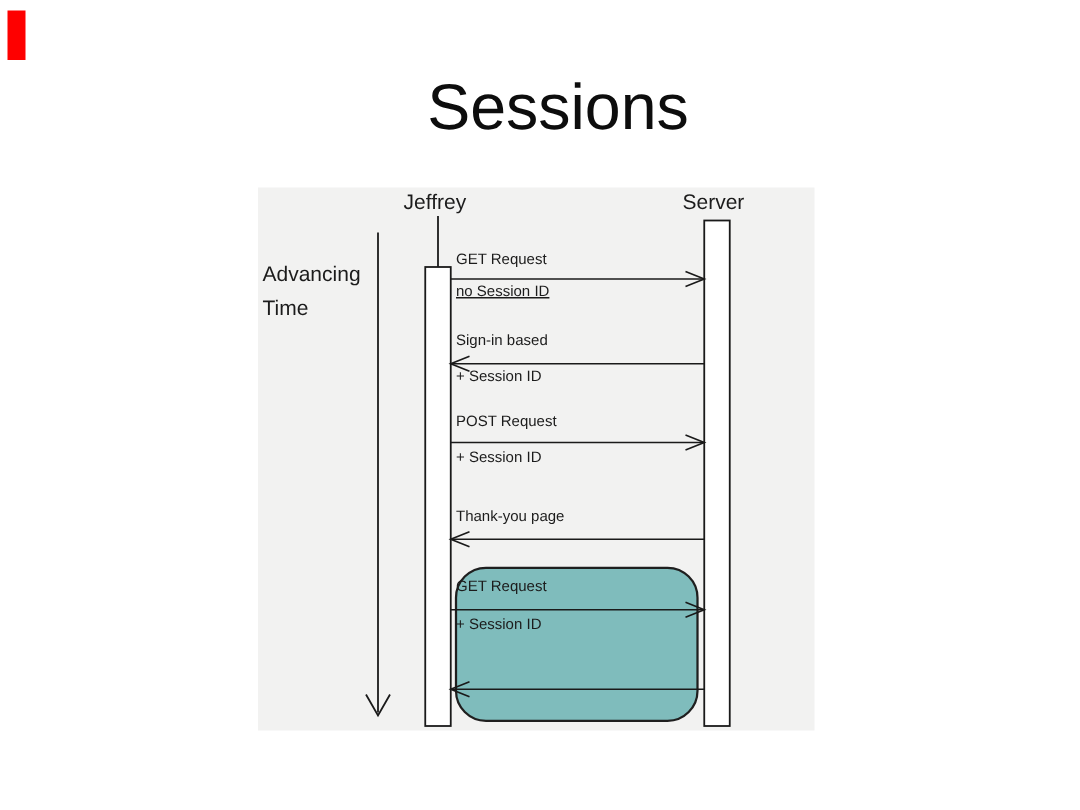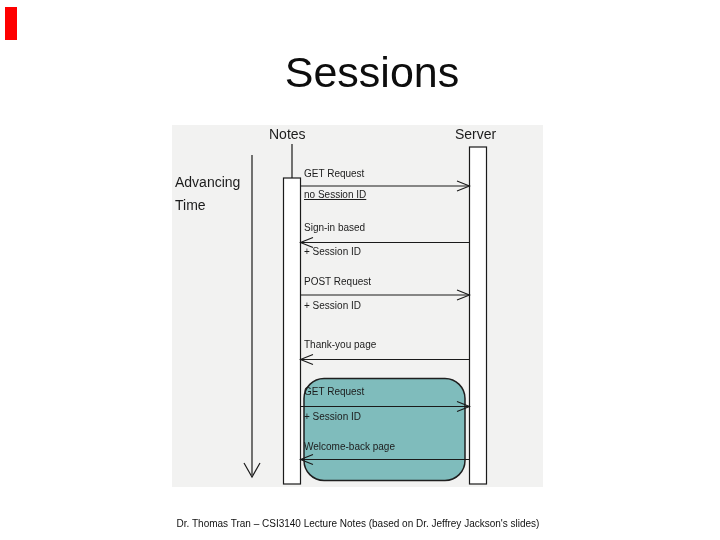--- a/index.html
+++ b/index.html
@@ -127,37 +127,35 @@
       <line x1="300.5" y1="406.5" x2="469.5" y2="406.5"></line>
       <polyline points="457,401.5 469.5,406.5 457,411.5"></polyline>
     </g>
 
     <g stroke="#1a1a1a" stroke-width="1.1" fill="none">
       <line x1="300.5" y1="459.5" x2="469.5" y2="459.5"></line>
       <polyline points="313,454.5 300.5,459.5 313,464.5"></polyline>
     </g>
   </svg>
 
-  <div class="dlabel" style="left:269px; top:127px;">Notes</div>
+  <div class="dlabel" style="left:269px; top:127px;">Jeffrey</div>
   <div class="dlabel" style="left:455px; top:127px;">Server</div>
 
   <div class="dlabel" style="left:175px; top:175px;text-align:center;">Advancing</div>
   <div class="dlabel" style="left:175px; top:198px;">Time</div>
 
   <div class="mlabel" style="top:168px;">GET Request</div>
   <div class="mlabel" style="top:189px;text-decoration:underline;">no Session ID</div>
 
   <div class="mlabel" style="top:222px;">Sign-in based</div>
   <div class="mlabel" style="top:246px;">+ Session ID</div>
 
   <div class="mlabel" style="top:276px;text-align:right;">POST Request</div>
   <div class="mlabel" style="top:300px;">+ Session ID</div>
 
   <div class="mlabel" style="top:339px;">Thank-you page</div>
 
   <div class="mlabel" style="top:386px;">GET Request</div>
   <div class="mlabel" style="top:411px;">+ Session ID</div>
 
-  <div class="mlabel" style="top:441px;">Welcome-back page</div>
 
-  <div class="footer">Dr. Thomas Tran – CSI3140 Lecture Notes (based on Dr. Jeffrey Jackson's slides)</div>
 
 </div>
 
 </body></html>

